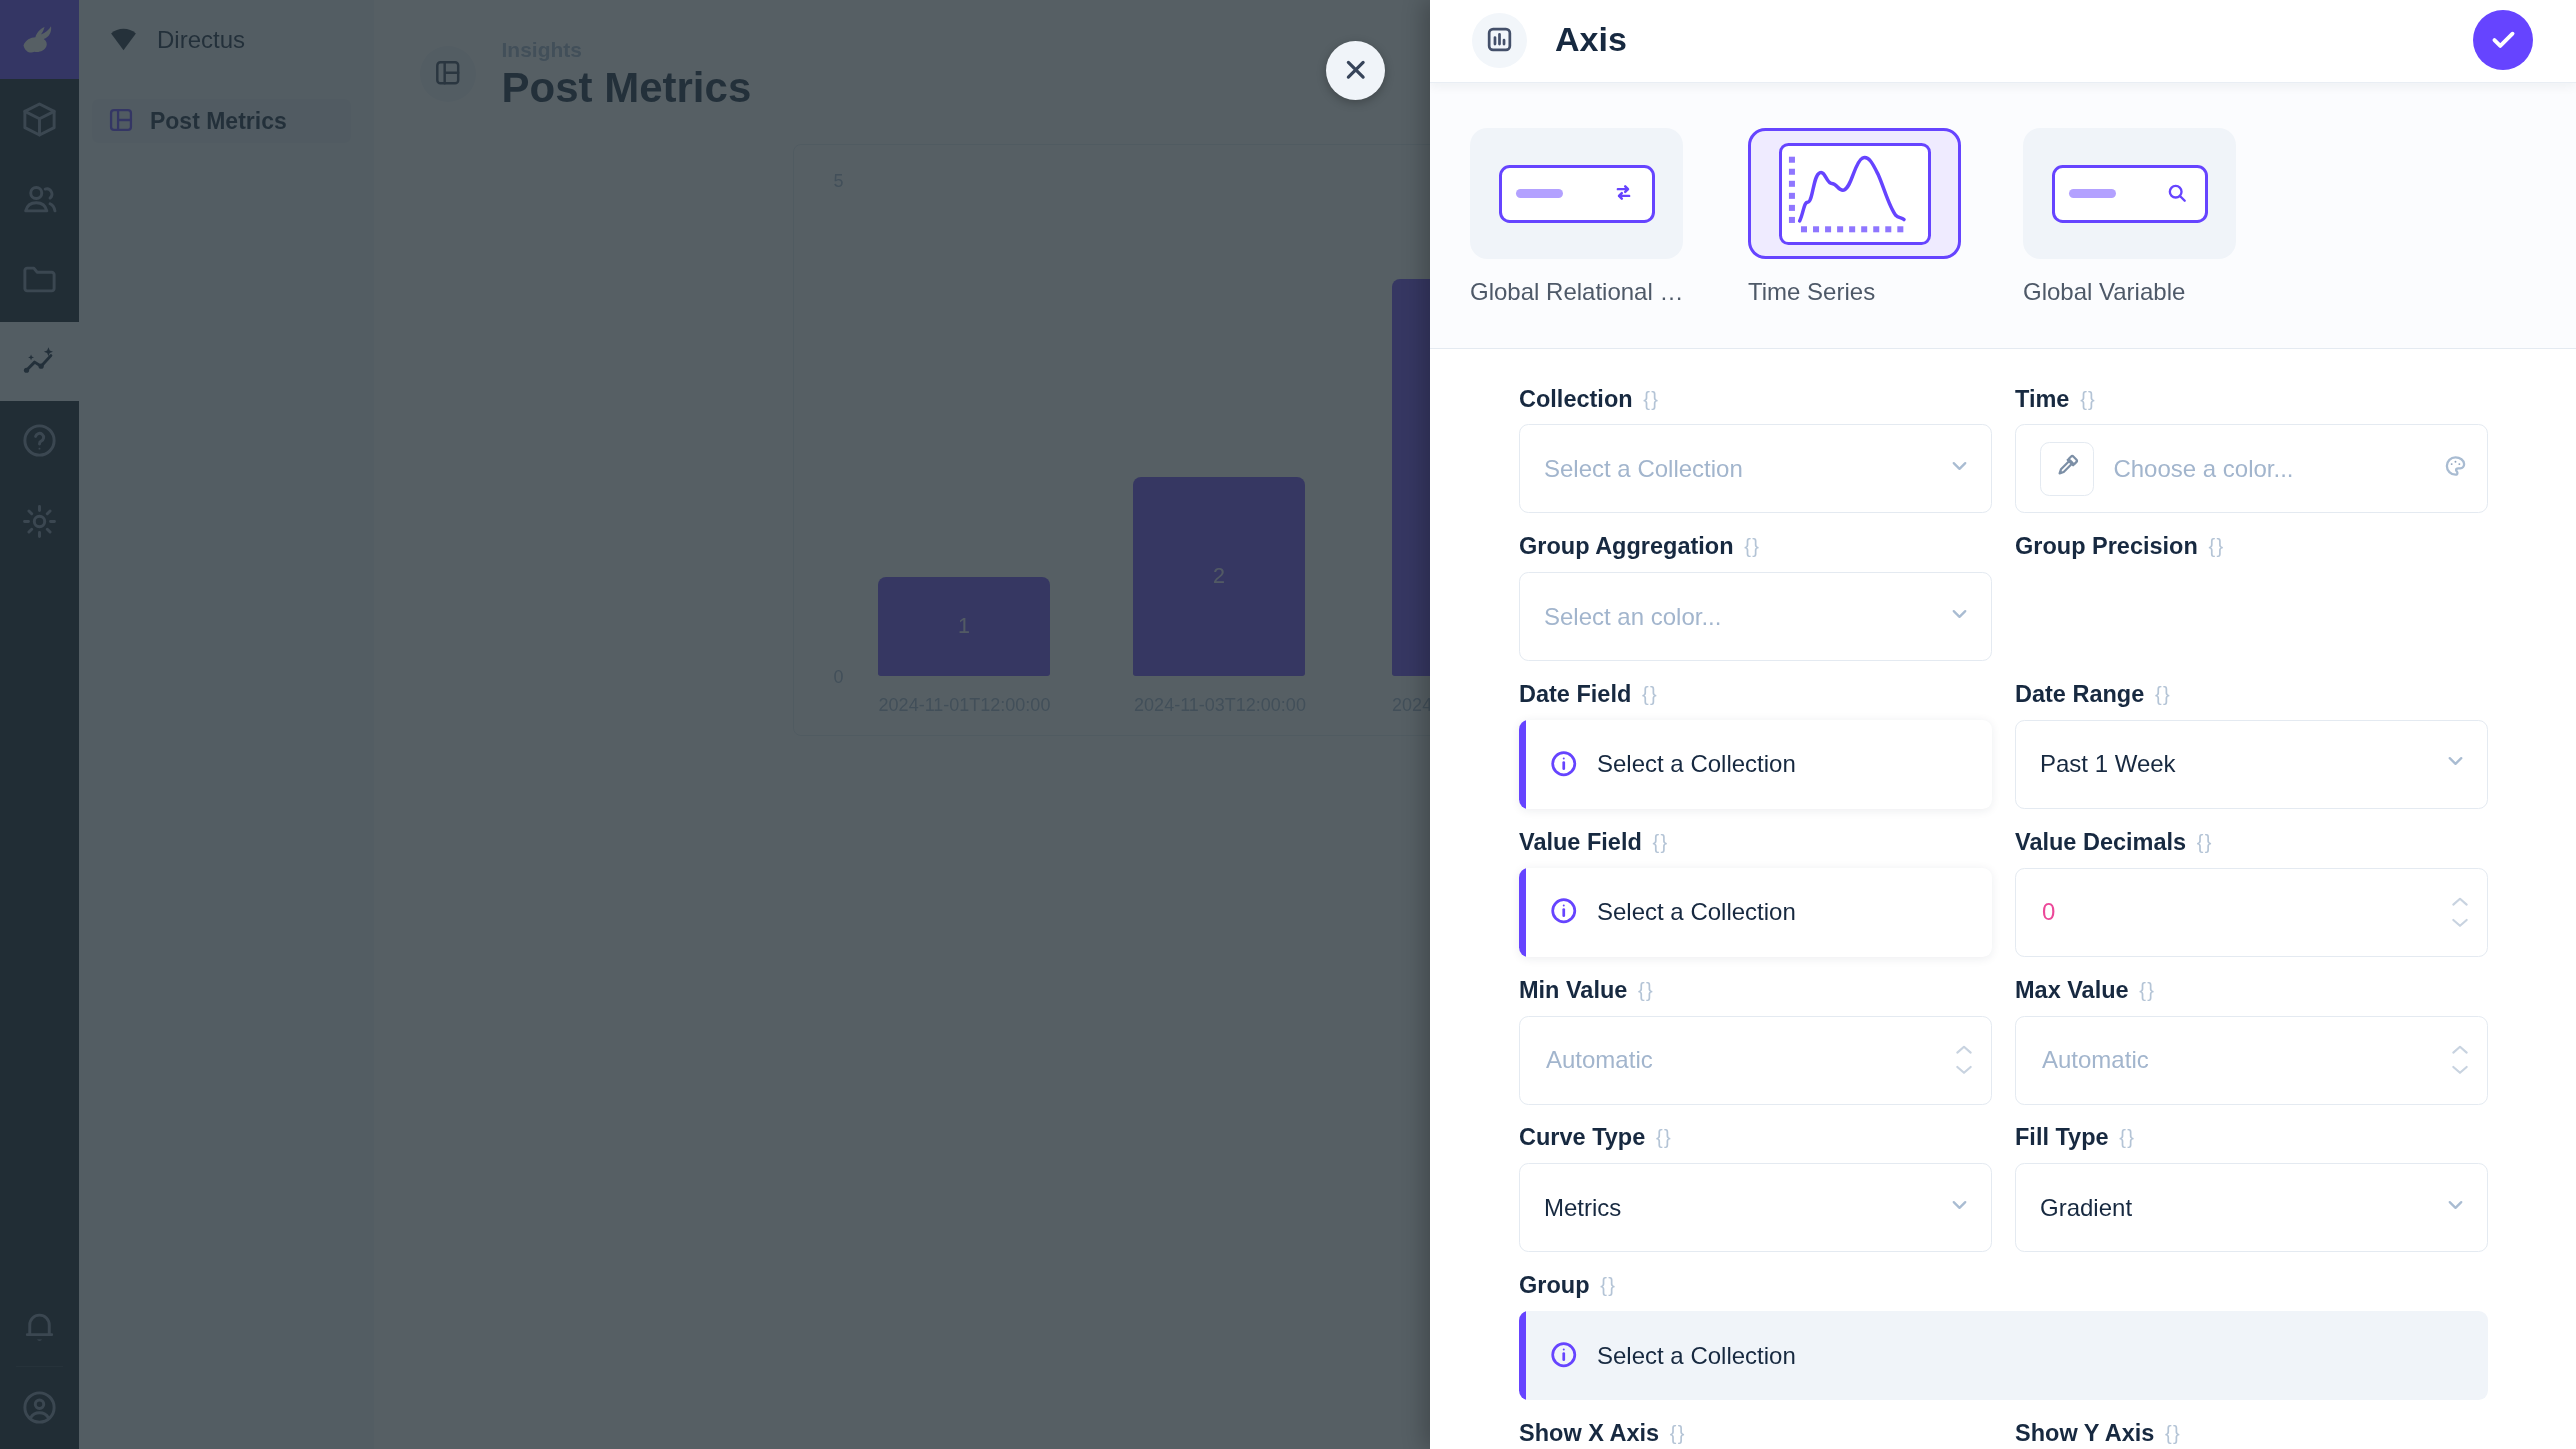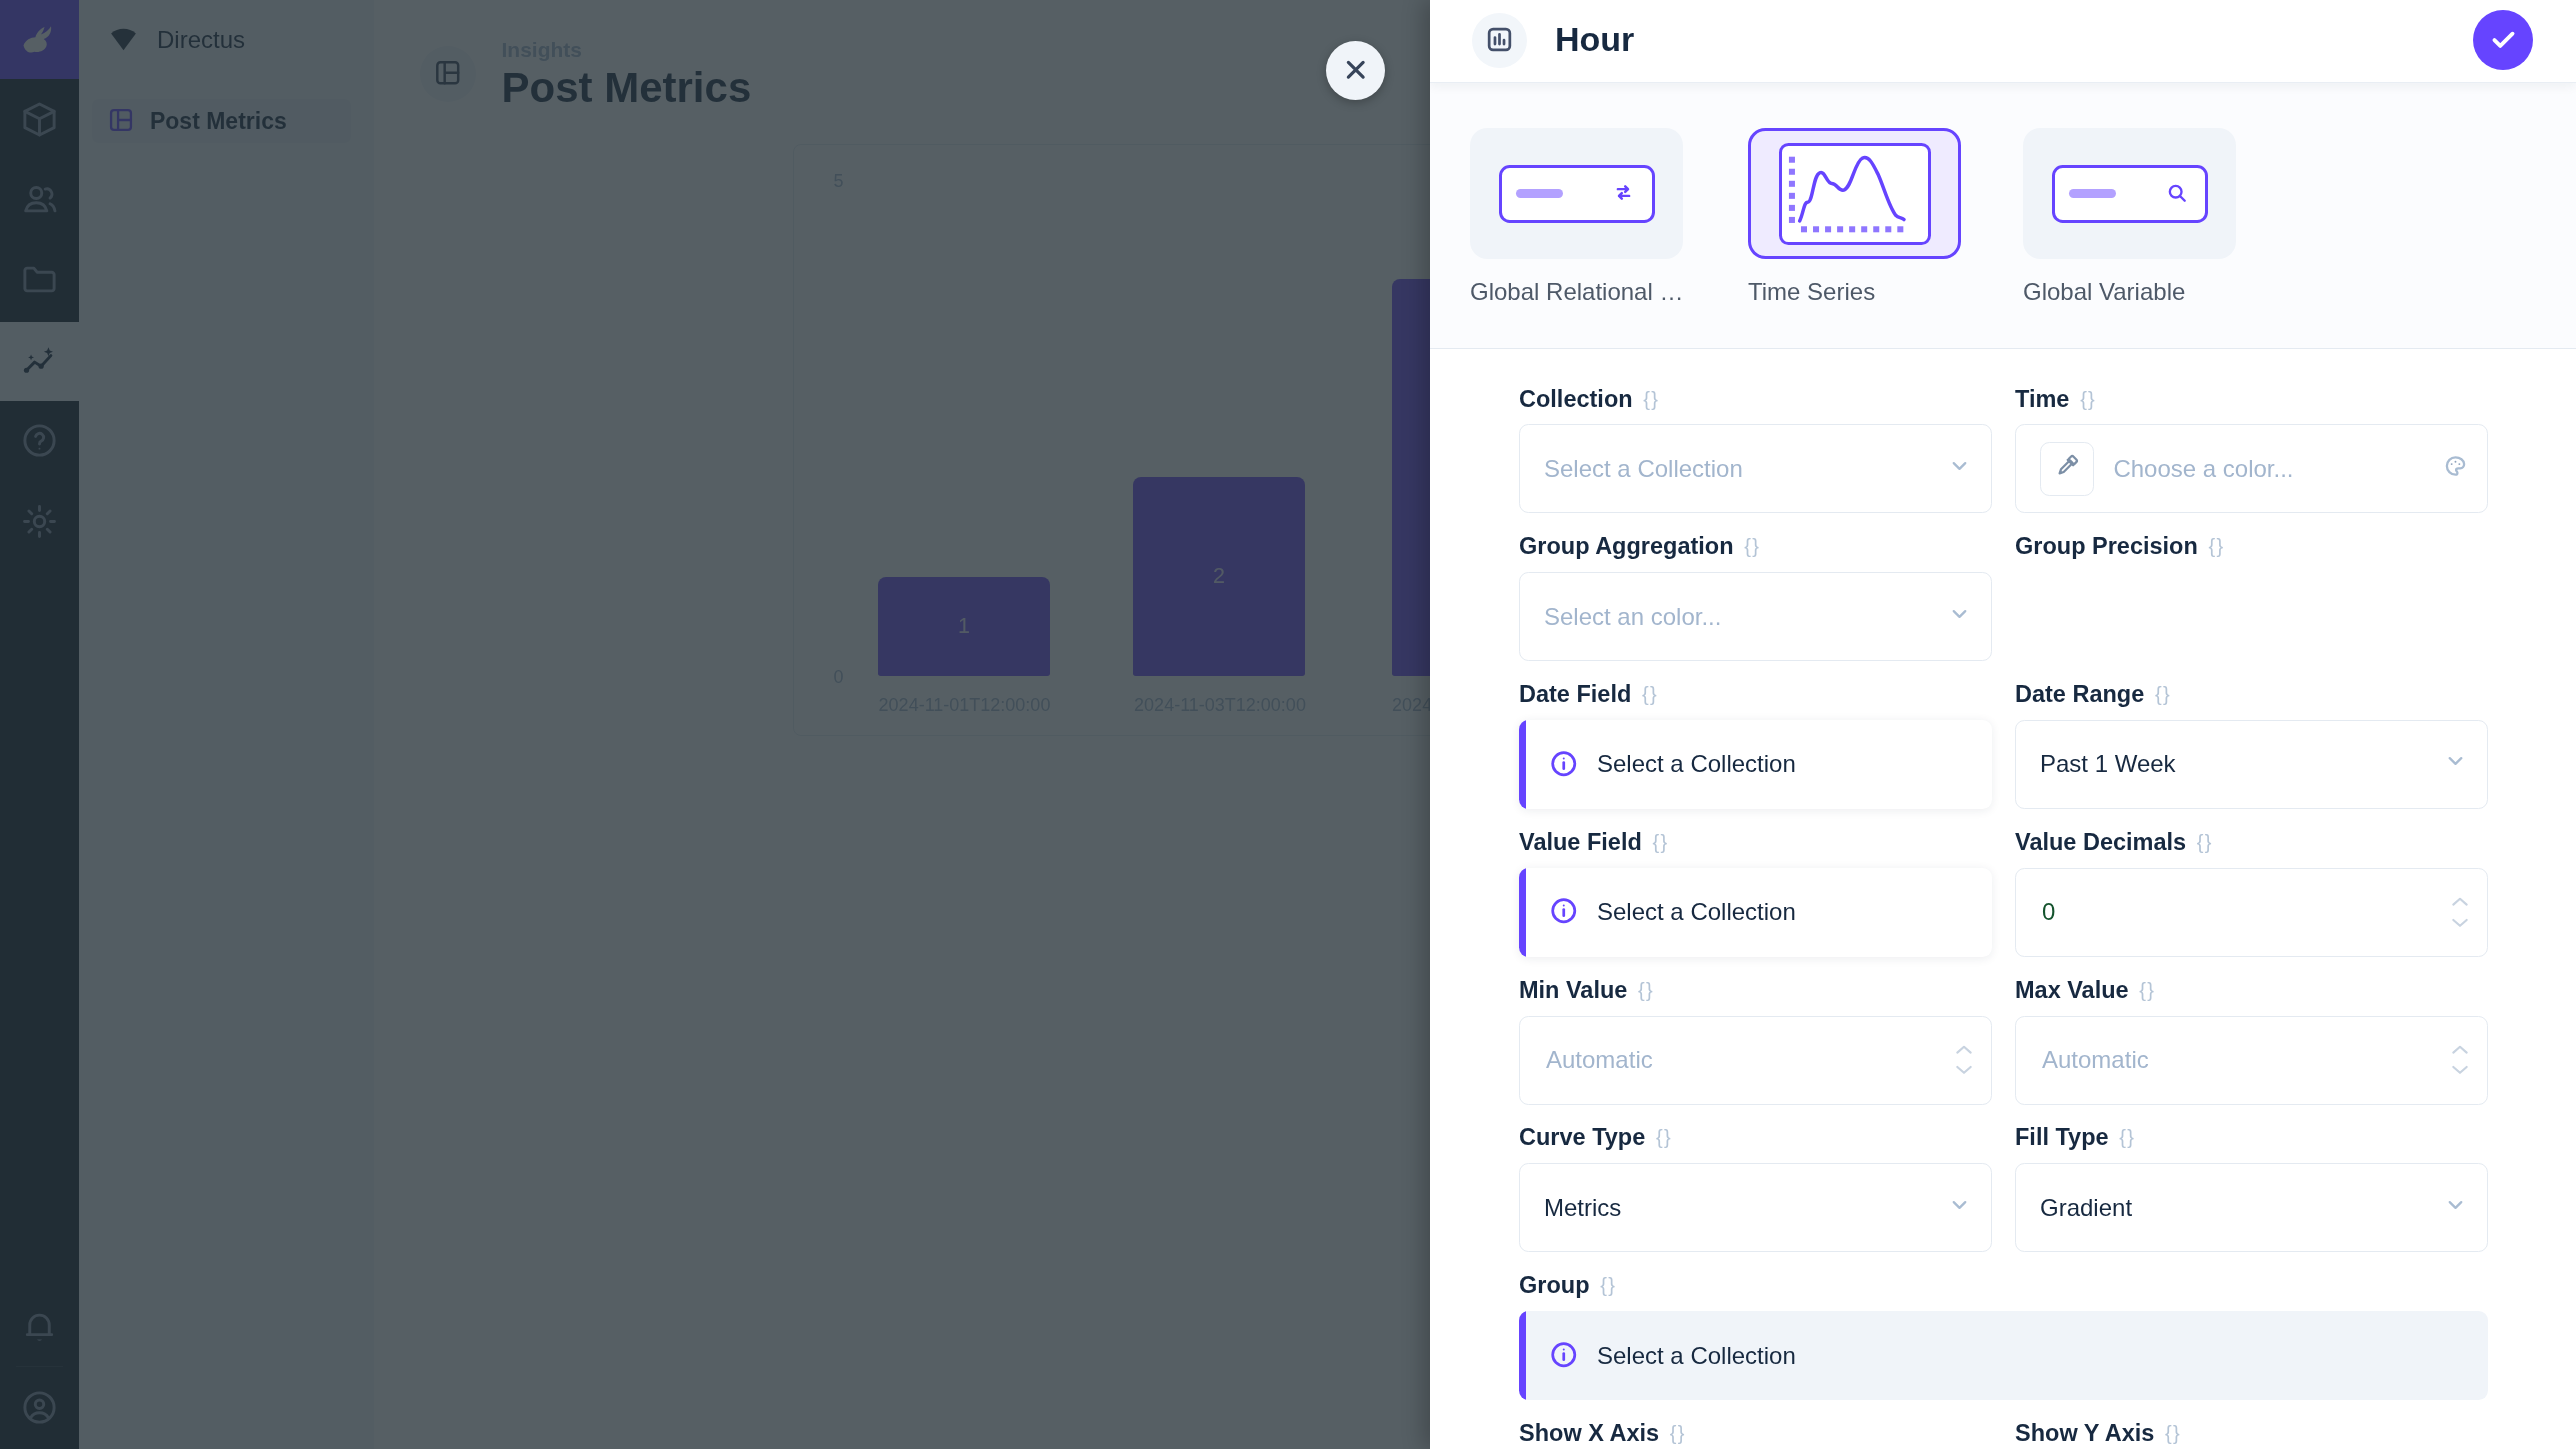--- a/index.html
+++ b/index.html
@@ -69,21 +69,21 @@
 
   .form{position:absolute;left:89px;top:348px;width:969px;padding-top:35px;}
   .form-row{display:flex;gap:23px;margin-bottom:17.4px;}
   .fcell{flex:1;min-width:0;}
   .flabel{display:flex;align-items:center;gap:10.7px;height:32px;margin-bottom:9.4px;}
   .flabel .lbl{font-size:23.5px;font-weight:700;color:#172940;}
   .raw-icon{font-size:20px;color:#B4C4D6;font-weight:400;letter-spacing:1.3px;}
   .field{position:relative;height:89px;border:1.3px solid #E4EAF1;border-radius:9.4px;background:#fff;
     display:flex;align-items:center;padding:0 24px;box-sizing:border-box;font-size:24px;color:#172940;}
   .field .ph{color:#A2B5CD;}
-  .field input{border:0;outline:none;flex:1;font:inherit;color:#14532d;background:transparent;min-width:0;}
+  .field input{border:0;outline:none;flex:1;font:inherit;color:#ec4899;background:transparent;min-width:0;}
   .field input::placeholder{color:#A2B5CD;}
   .chev{position:absolute;right:20px;top:50%;transform:translateY(-50%);}
   .chev svg{width:23px;height:23px;stroke:#A9BCD2;stroke-width:2.4;fill:none;stroke-linecap:round;stroke-linejoin:round;}
   .stepper{position:absolute;right:17.4px;top:50%;transform:translateY(-50%);display:flex;flex-direction:column;gap:9.4px;}
   .stepper svg{width:20px;height:12px;stroke:#C8D3E0;stroke-width:2.6;fill:none;stroke-linecap:round;stroke-linejoin:round;}
   .notice{position:relative;height:89px;border-radius:9.4px;background:#fff;display:flex;align-items:center;gap:19px;
     padding:0 24px 0 29.5px;box-sizing:border-box;overflow:hidden;box-shadow:0 1.3px 9.4px rgba(23,41,64,0.08);}
   .notice:before{content:"";position:absolute;left:0;top:0;bottom:0;width:6.7px;background:#6644FF;}
   .notice.gray{background:#F0F4F9;box-shadow:none;}
   .notice-text{font-size:24px;color:#172940;}
@@ -245,21 +245,21 @@
   <div class="drawer">
     <div class="drawer-header">
       <div class="icon-circle">
         <span>
           <svg width="31" height="31" viewBox="0 0 24 24" fill="none" stroke="#44506A" stroke-width="2.1" stroke-linecap="round">
             <rect x="4" y="4" width="16" height="16" rx="3"></rect>
             <path d="M8.5 15.5v-5M12 15.5v-7.5M15.5 15.5v-3"></path>
           </svg>
         </span>
       </div>
-      <div class="drawer-title">Hour</div>
+      <div class="drawer-title">Axis</div>
       <div class="check-btn">
         <span>
           <svg viewBox="0 0 24 24">
               <path d="M5 12.5l4.5 4.5L19 7.5"></path>
             </svg>
         </span>
       </div>
     </div>
 
     <div class="cards-section">

